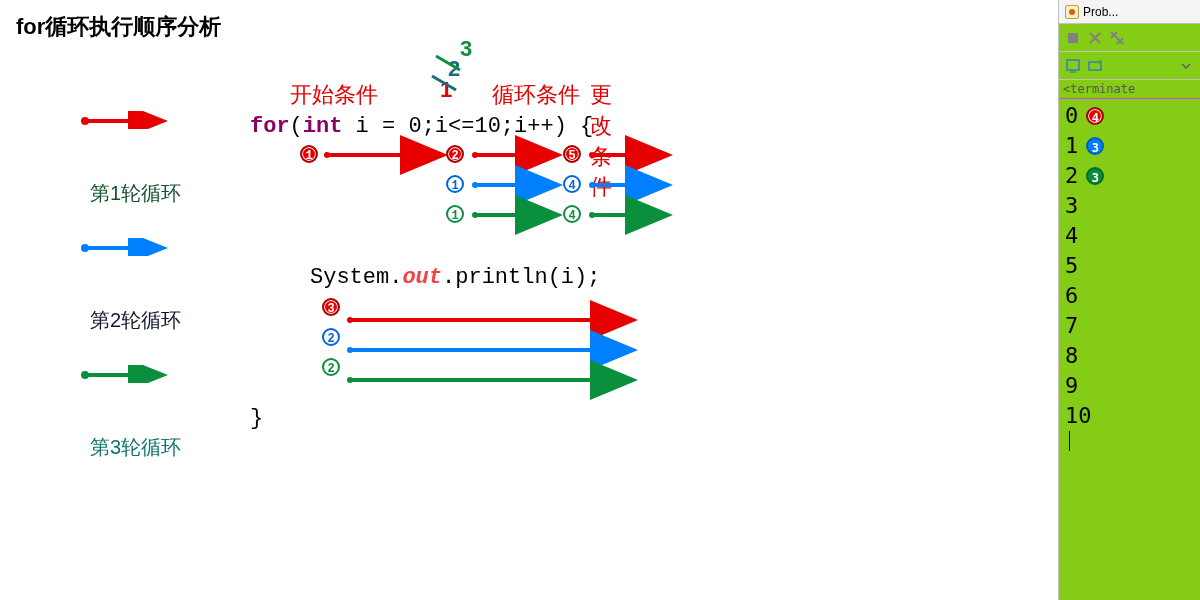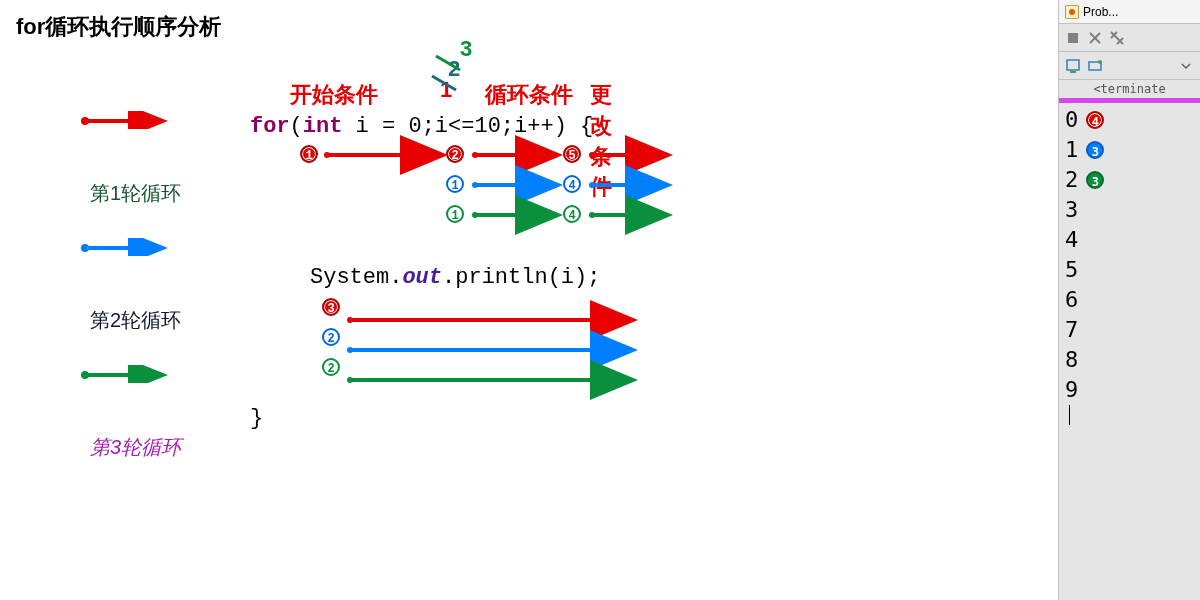--- a/index.html
+++ b/index.html
@@ -39,32 +39,32 @@
     display: inline-block;
     height: 18px;
   }
   .legend-label {
     font-size: 20px;
     margin-top: 30px;
     margin-left: 10px;
   }
   .red { color: #14532d; }
   .blue { color: #0f172a; }
-  .green { color: #a21caf; font-style: italic; }
+  .green { color: #0f766e; }
 
   .code-area {
     position: absolute;
     left: 250px; top: 42px;
     font-family: Consolas, "Courier New", monospace;
     font-size: 22px;
     line-height: 1.4;
   }
   .kw { color: #8b0064; font-weight: bold; text-align: center; }
-  .out { color: #4c1d95; font-style: italic; font-weight: bold;}
-  .label-red { color: #e60000; font-size: 22px; font-weight: bold; font-family: "Microsoft YaHei", Arial;}
+  .out { color: #ef4444; font-style: italic; font-weight: bold;}
+  .label-red { color: #e60000; font-size: 22px; font-weight: normal; font-family: "Microsoft YaHei", Arial;}
   .stack-num { font-family: Arial; font-weight: bold; }
 
   .badge {
     display: inline-block;
     width: 18px; height: 18px;
     border-radius: 50%;
     font-size: 12px;
     font-weight: bold;
     line-height: 18px;
     text-align: center;
@@ -78,21 +78,21 @@
   .badge-green { background: #fff; color: #0a8f3c; border-color: #0a8f3c; }
   .badge-green-f { background: #0a8f3c; border-color: #086b2d; }
 
   
   .console {
     position: absolute;
     right: 0; top: 0;
     width: 142px;
     height: 600px;
     border-left: 1px solid #c0c0c0;
-    background: #e5e5e5;
+    background: #84cc16;
     font-family: Consolas, monospace;
   }
   .console-tab {
     height: 24px;
     display: flex;
     align-items: center;
     padding: 0 6px;
     border-bottom: 1px solid #c0c0c0;
     background: #f4f4f4;
     font-family: "Segoe UI", Arial;
@@ -117,22 +117,22 @@
   .tb-btn {
     width:16px; height:16px;
   }
   .console-toolbar2 {
     height: 28px;
     display:flex; align-items:center; gap:6px; padding:0 6px;
     border-bottom:1px solid #c0c0c0;
   }
   .term-line {
     font-size: 12px; color:#555; padding:2px 4px;
-    border-bottom:5px solid #d946ef;
-    white-space:nowrap; overflow:hidden;text-align:center;
+    border-bottom:1px solid #d946ef;
+    white-space:nowrap; overflow:hidden;
   }
   .output-body {
     padding: 2px 6px;
     font-size: 22px;
     line-height: 30px;
     color:#000;
   }
   .out-row { display:flex; align-items:center; gap:8px; }
   .cursor {
     display:inline-block; width:1px; height:20px; background:#000; margin-left:4px;
@@ -194,21 +194,21 @@
 
     <div style="position:relative; height:70px;">
       <span class="stack-num" style="position:absolute; left:210px; top:-8px; color:#0a8f3c;">3</span>
       <span class="stack-num" style="position:absolute; left:198px; top:12px; color:#1c6b7a;">2</span>
       <span class="stack-num" style="position:absolute; left:190px; top:33px; color:#e60000;">1</span>
       <svg style="position:absolute; left:180px; top:10px;" width="40" height="60">
         <line x1="6" y1="4" x2="30" y2="18" stroke="#0a8f3c" stroke-width="3"></line>
         <line x1="2" y1="24" x2="26" y2="38" stroke="#1c6b7a" stroke-width="3"></line>
       </svg>
       <span class="label-red" style="position:absolute; left:40px; top:38px;">开始条件</span>
-      <span class="label-red" style="position:absolute; left:235px; top:38px;text-align:center;">循环条件</span>
+      <span class="label-red" style="position:absolute; left:242px; top:38px;text-align:center;">循环条件</span>
       <span class="label-red" style="position:absolute; left:340px; top:38px;">更改条件</span>
     </div>
 
     <div>
       <span class="kw">for</span><span>(</span><span class="kw">int</span><span> i = 0;i&lt;=10;i++) {</span>
     </div>
 
     <div style="position:relative; height:30px;">
       <span class="badge badge-red" style="position:absolute; left:50px; top:2px;">1</span>
       <span class="badge badge-red" style="position:absolute; left:196px; top:2px;">2</span>
@@ -341,16 +341,19 @@
     <div class="out-row">
         <span>7</span>
       </div>
     <div class="out-row">
         <span>8</span>
       </div>
     <div class="out-row">
         <span>9</span>
       </div>
     <div class="out-row">
+        <span>10</span>
+      </div>
+    <div class="out-row">
         <span class="cursor"></span>
       </div>
   </div>
 </div>
 
 </body></html>

